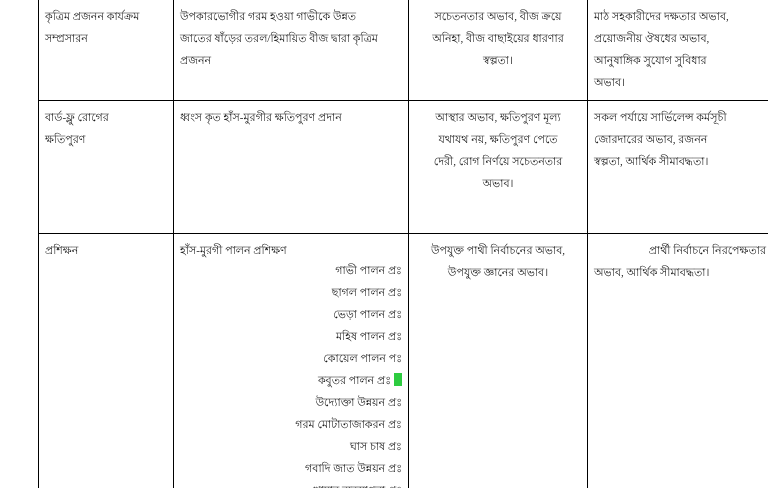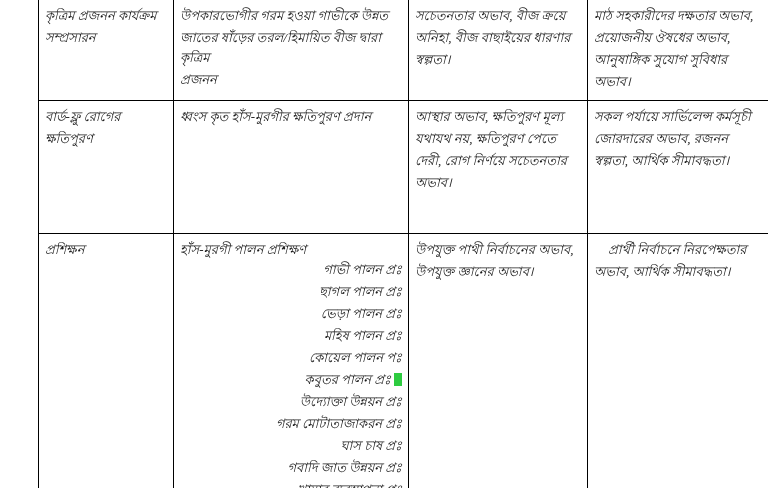--- a/index.html
+++ b/index.html
@@ -26,28 +26,27 @@
     left: 38px;
     top: 0px;
     width: 682px;
     border-collapse: collapse;
     table-layout: fixed;
   }
   .doc-table td {
     border: 1px solid #000000;
     vertical-align: top;
     padding: 6px 6px 8px 6px;
-    font-size: 13px;
+    font-size: 11px;
     line-height: 20px;
     font-family: "Liberation Serif", "DejaVu Serif", serif;
-    font-style: italic;
   }
   .col-a { width: 122px; }
   .col-b { width: 222px; margin-top: 21px; }
-  .col-c { width: 166px; }
+  .col-c { width: 166px; text-align: center; }
   .col-d { width: 172px; }
 
   
   .doc-table tr.row-cut td {
     border-top: none;
   }
 
   .cell-lines p {
     margin: 0;
     padding: 0;
@@ -145,19 +144,19 @@
               <p class="indent-2"><span>ঘাস চাষ প্রঃ</span></p>
               <p class="indent-2"><span>গবাদি জাত উন্নয়ন প্রঃ</span></p>
               <p class="indent-2"><span>খামার ব্যবস্থাপনা প্রঃ</span></p>
             </div>
         </td>
         <td class="col-c cell-lines">
           <p>উপযুক্ত পাথী নির্বাচনের অভাব,</p>
           <p>উপযুক্ত জ্ঞানের অভাব।</p>
         </td>
         <td class="col-d cell-lines">
-          <p style="text-indent:14px;">প্রার্থী নির্বাচনে নিরপেক্ষতার</p>
+          <p style="text-indent:14px;text-align:right;">প্রার্থী নির্বাচনে নিরপেক্ষতার</p>
           <p>অভাব, আর্থিক সীমাবদ্ধতা।</p>
         </td>
       </tr>
     </tbody>
   </table>
 </div>
 
 </body></html>

